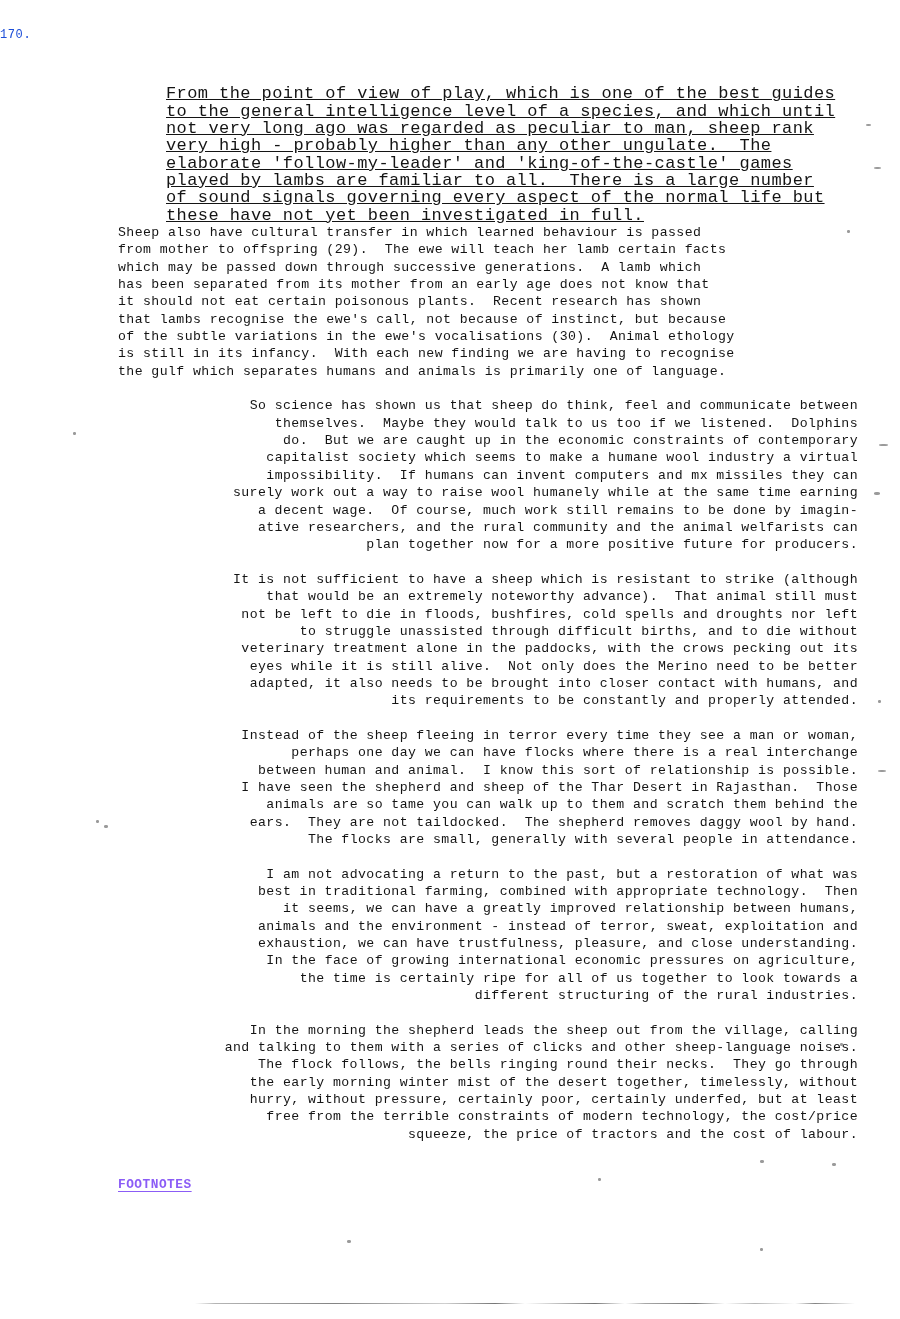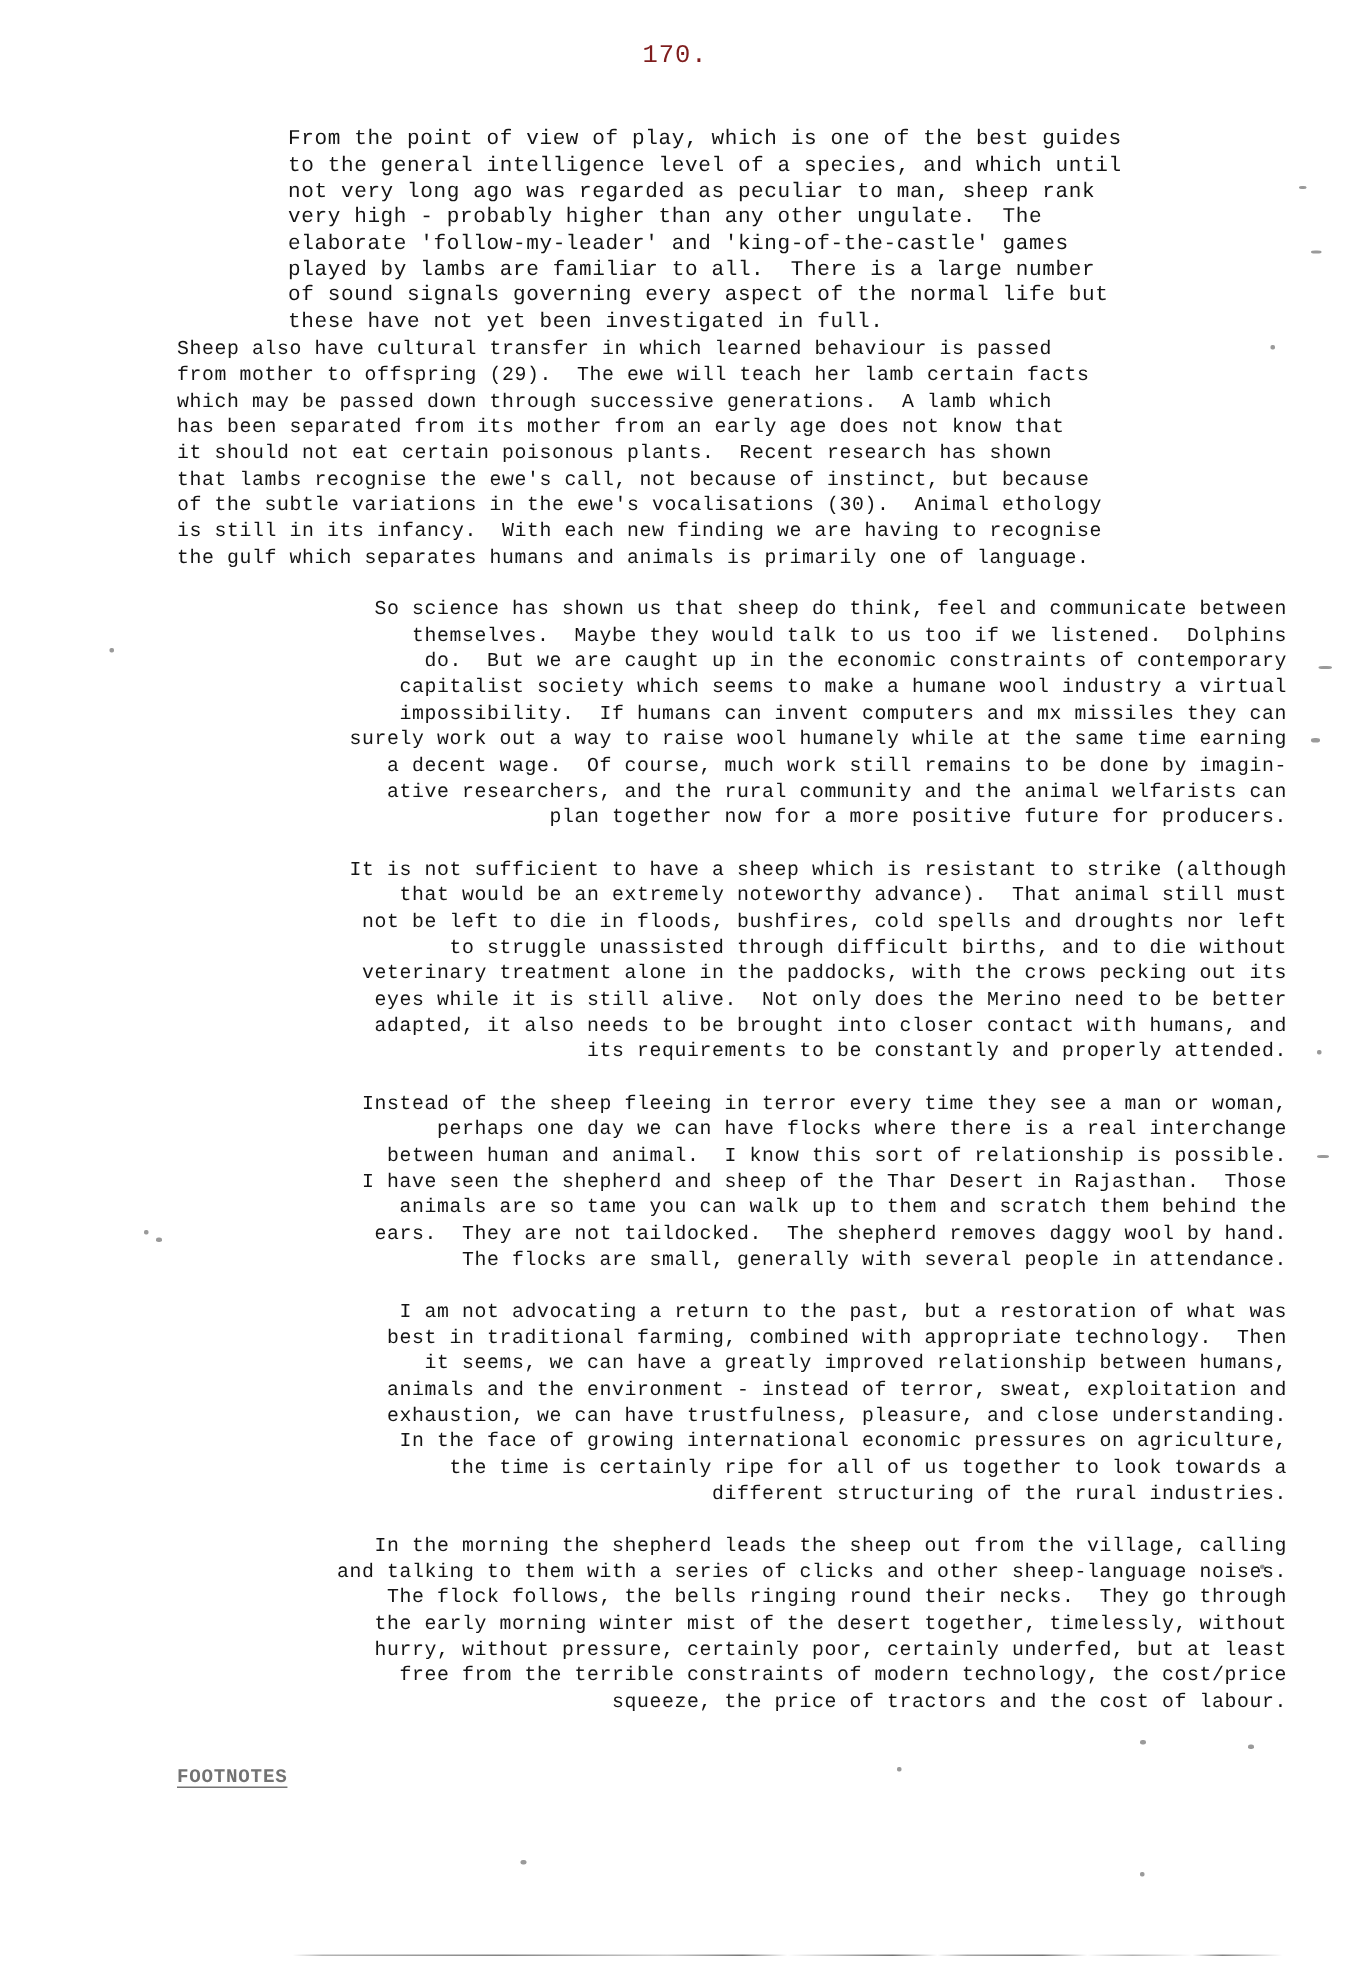--- a/index.html
+++ b/index.html
@@ -17,24 +17,24 @@
     font-family: "Liberation Mono", "DejaVu Sans Mono", monospace;
     color: #101010;
   }
 
   
   .page-number {
     position: absolute;
     top: 28px;
     left: 0;
     width: 900px;
-    text-align: center;
-    font-size: 17px;
+    text-align: left;
+    font-size: 12px;
     letter-spacing: 0.6px;
-    color: #7f1d1d;
+    color: #1d4ed8;
   }
 
   
   .body-col {
     position: absolute;
     left: 118px;
     top: 68px;
     width: 740px;
   }
 
@@ -47,38 +47,39 @@
     margin: 0;
   }
 
   .para + .para {
     margin-top: 17.3px;
     text-align: right;
   }
 
   
   .quote {
-    margin-left: 74px;
+    margin-left: 48px;
     margin-top: 17.3px;
-    font-size: 14px;
+    font-size: 17px;
     line-height: 17.35px;
     letter-spacing: 0.42px;
     white-space: pre;
     color: #141414;
+    text-decoration: underline;
   }
 
   .section-heading {
     margin-top: 34px;
     font-size: 12.8px;
     font-weight: bold;
     letter-spacing: 0.5px;
     text-decoration: underline;
     text-underline-offset: 3px;
     display: inline-block;
-    color: #737373;
+    color: #8b5cf6;
   }
 
   
   .speck {
     position: absolute;
     background: #9a9a9a;
     border-radius: 40%;
   }
 
   

